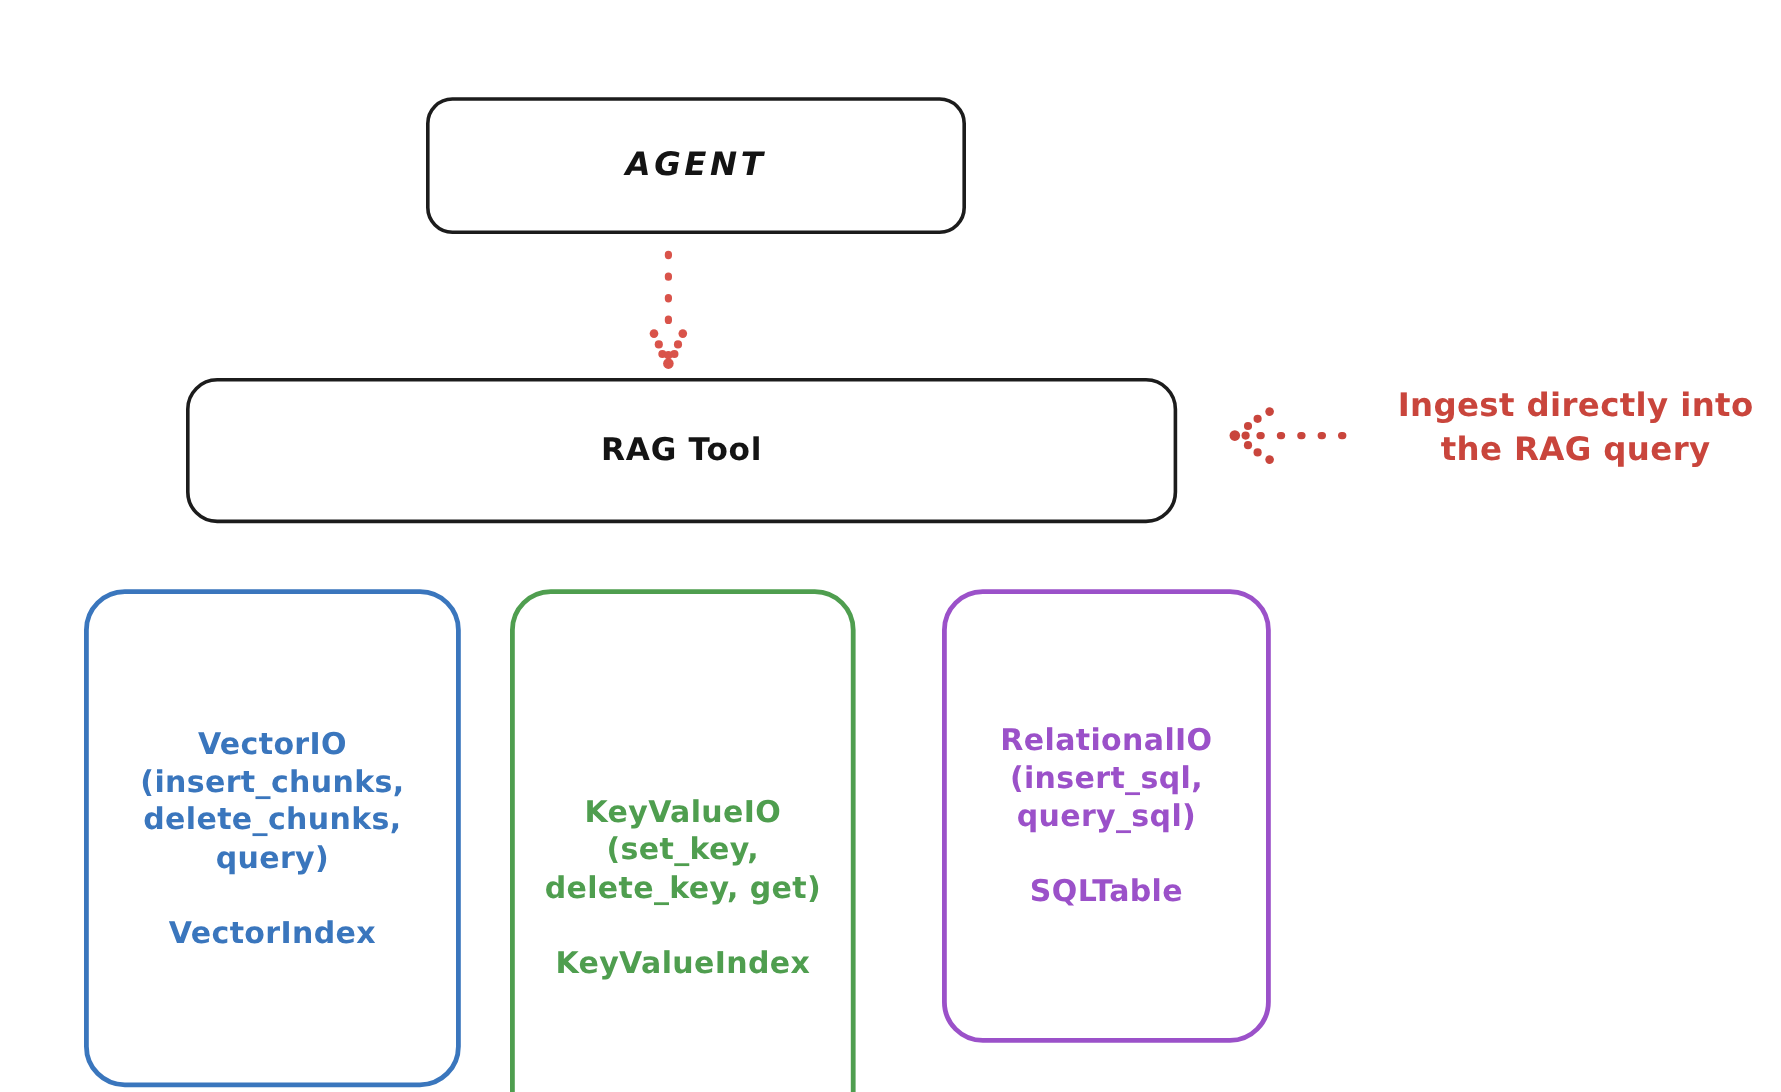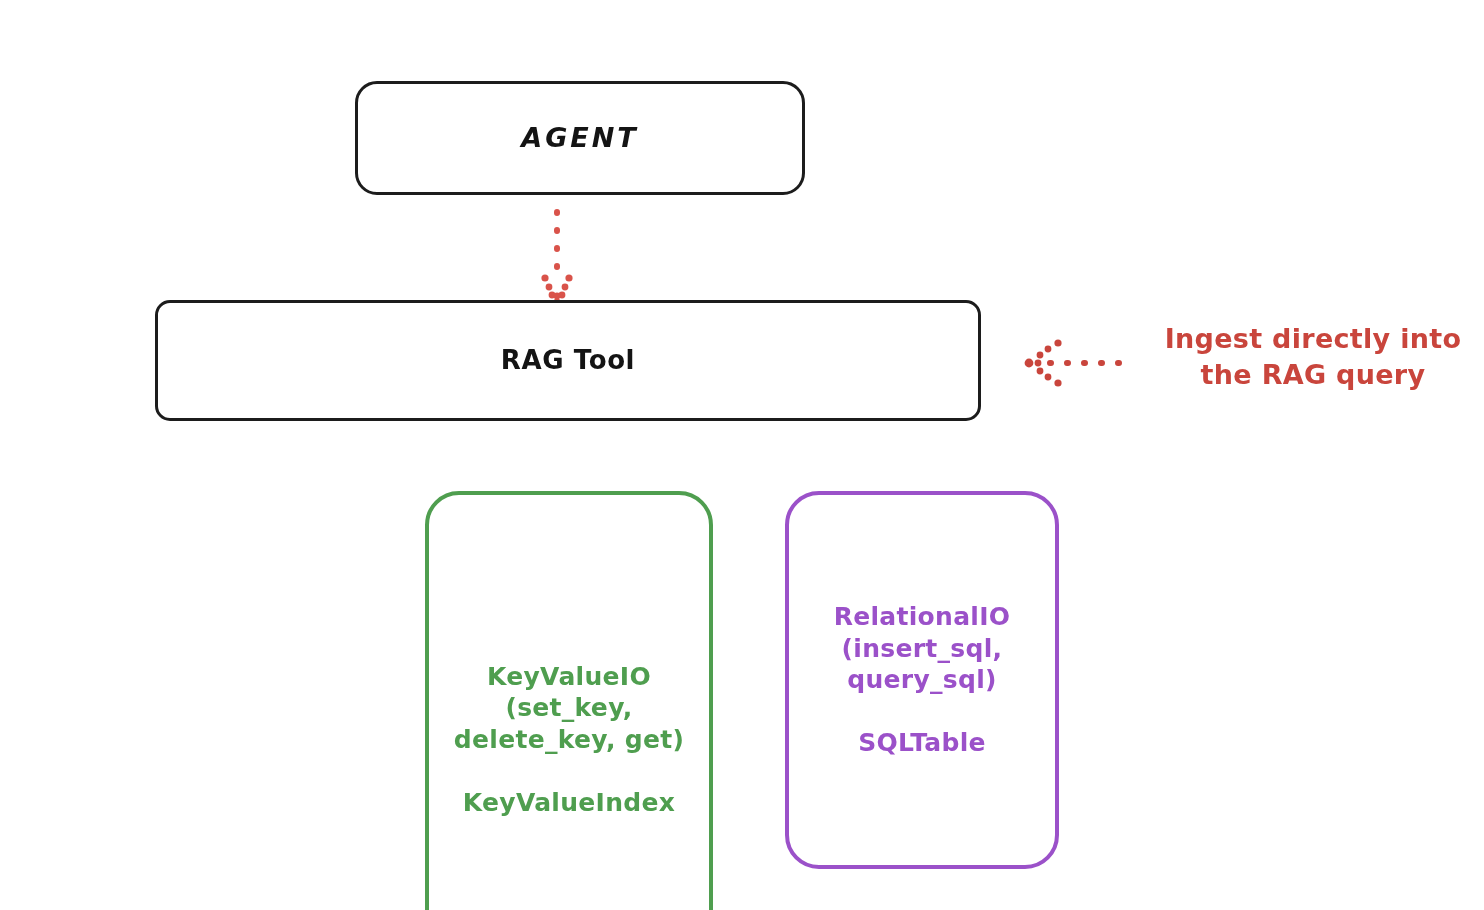--- a/index.html
+++ b/index.html
@@ -56,23 +56,23 @@
     border-radius: 22px;
   }
   #node-agent .label {
     font-size: 27px;
     font-style: italic;
     font-weight: 700;
     letter-spacing: 3px;
   }
 
   #node-rag-tool {
-    left: 155px;  top: 259px;
+    left: 155px;  top: 274px;
     width: 826px; height: 121px;
-    border-radius: 15px;
+    border-radius: 26px;
   }
   #node-rag-tool .label {
     font-size: 26px;
     font-weight: 600;
     letter-spacing: 0.6px;
   }
 
   
   .box-color {
     border-width: 4px;
@@ -166,20 +166,28 @@
   </svg>
 
   <div class="node box-dark" id="node-agent">
     <span class="label">AGENT</span>
   </div>
 
   <div class="node box-dark" id="node-rag-tool">
     <span class="label">RAG Tool</span>
   </div>
 
+  <div class="node box-color" id="node-vectorio">
+    <span class="label">VectorIO
+(insert_chunks,
+delete_chunks,
+query)
+
+VectorIndex</span>
+  </div>
 
   <div class="node box-color" id="node-keyvalueio">
     <span class="label">KeyValueIO
 (set_key,
 delete_key, get)
 
 KeyValueIndex</span>
   </div>
 
   <div class="node box-color" id="node-relationalio">

